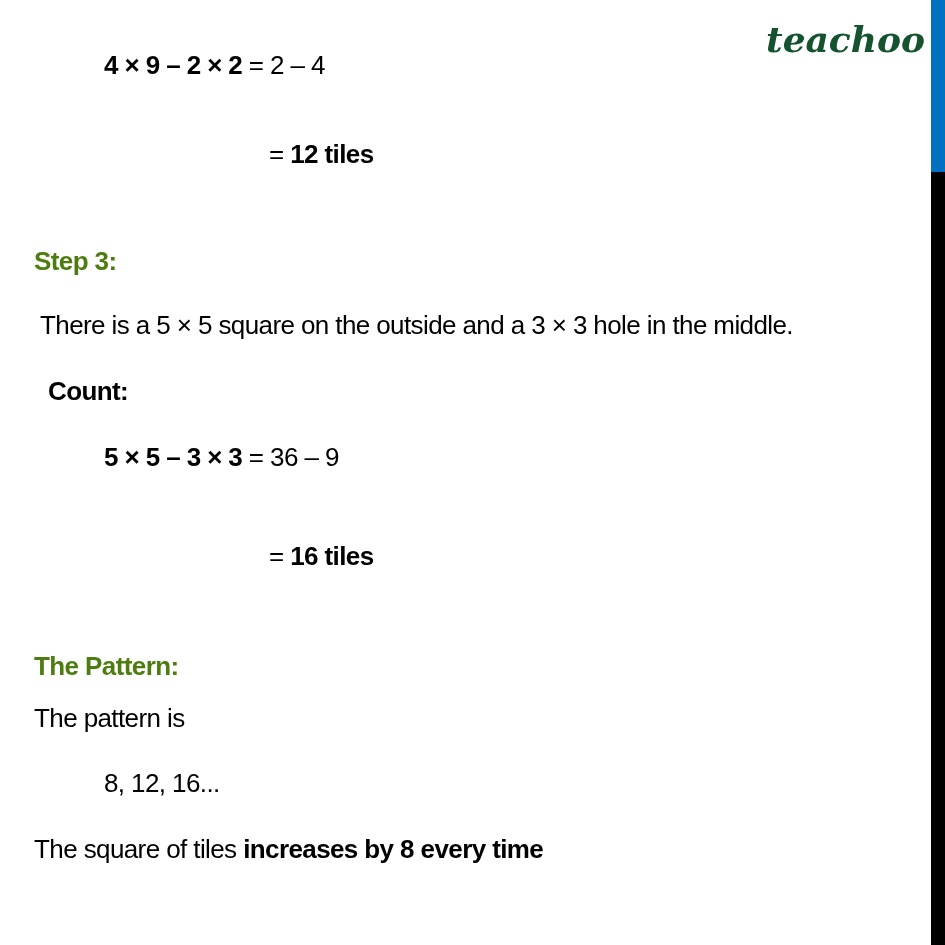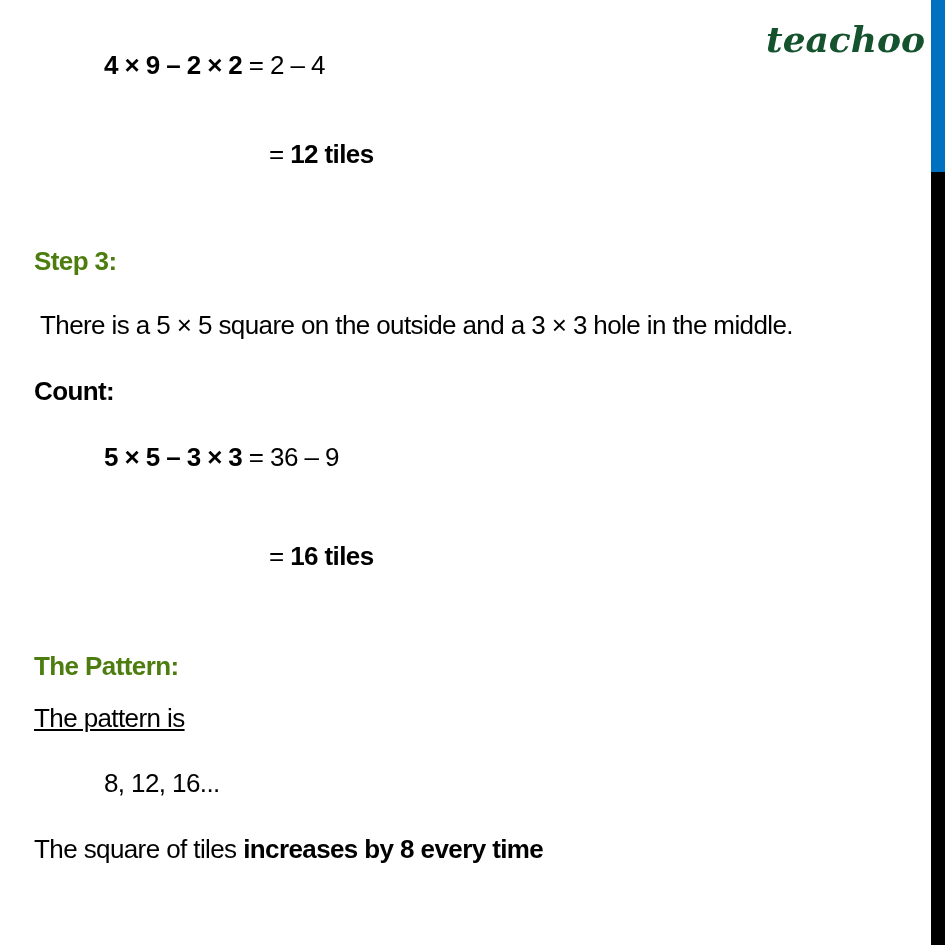--- a/index.html
+++ b/index.html
@@ -38,27 +38,27 @@
 
 <div class="line" style="left:104px; top:50px;">
   <span class="b">4 × 9 – 2 × 2</span><span> = 2 – 4</span>
 </div>
 <div class="line" style="left:269px; top:115px;margin-top:24px;">
   <span>= </span><span class="b">12 tiles</span>
 </div>
 
 <div class="line heading" style="left:34px; top:246px;">Step 3:</div>
 <div class="line" style="left:34px; top:310px;margin-left:6px;">There is a 5 × 5 square on the outside and a 3 × 3 hole in the middle.</div>
-<div class="line b" style="left:34px; top:376px;">Count:</div>
+<div class="line b" style="left:48px; top:376px;">Count:</div>
 
 <div class="line" style="left:104px; top:442px;">
   <span class="b">5 × 5 – 3 × 3</span><span> = 36 – 9</span>
 </div>
 <div class="line" style="left:269px; top:507px;margin-top:34px;">
   <span>= </span><span class="b">16 tiles</span>
 </div>
 
 <div class="line heading" style="left:34px; top:638px;margin-top:13px;">The Pattern:</div>
-<div class="line" style="left:34px; top:703px;text-decoration:underline;">The pattern is</div>
+<div class="line" style="left:34px; top:703px;">The pattern is</div>
 <div class="line" style="left:104px; top:768px;">8, 12, 16...</div>
 <div class="line" style="left:34px; top:834px;">
   <span>The square of tiles </span><span class="b">increases by 8 every time</span>
 </div>
 
 </body></html>

